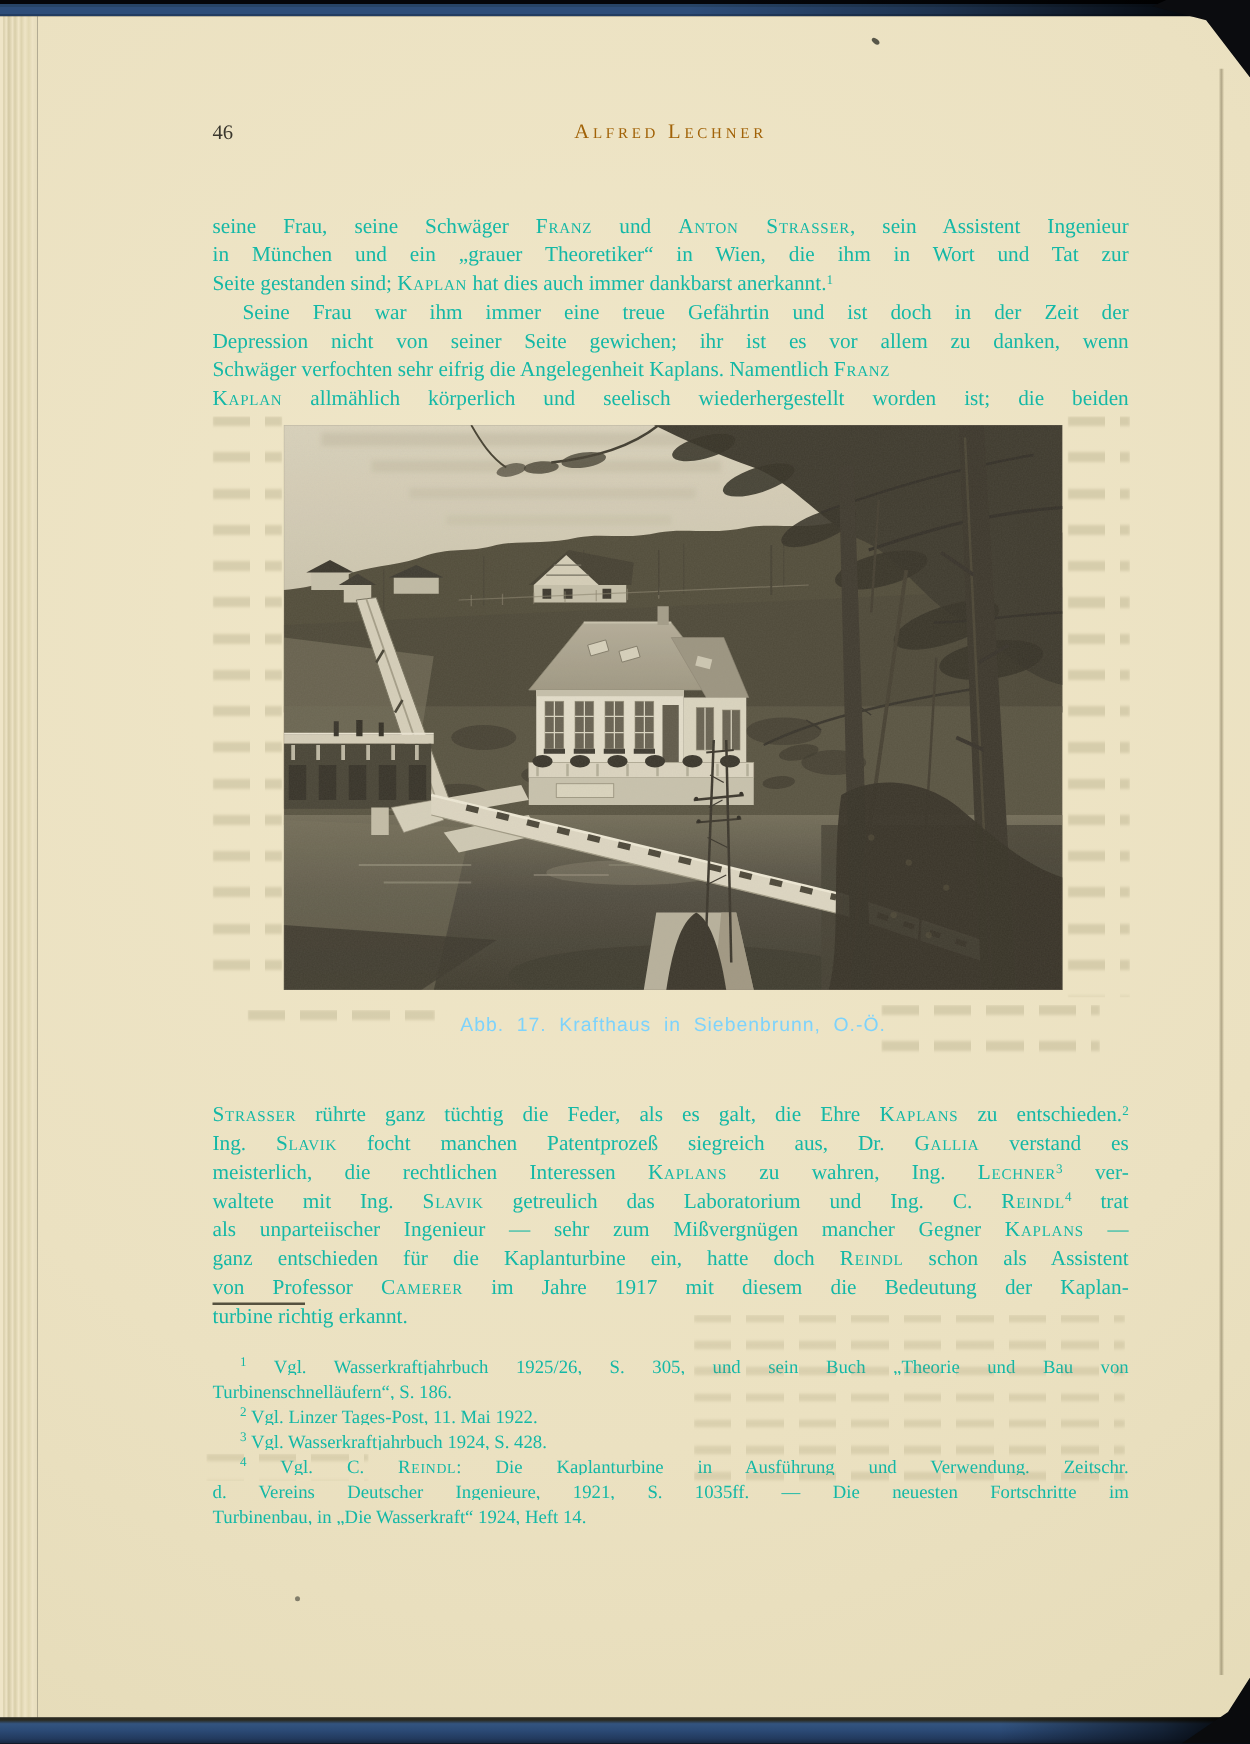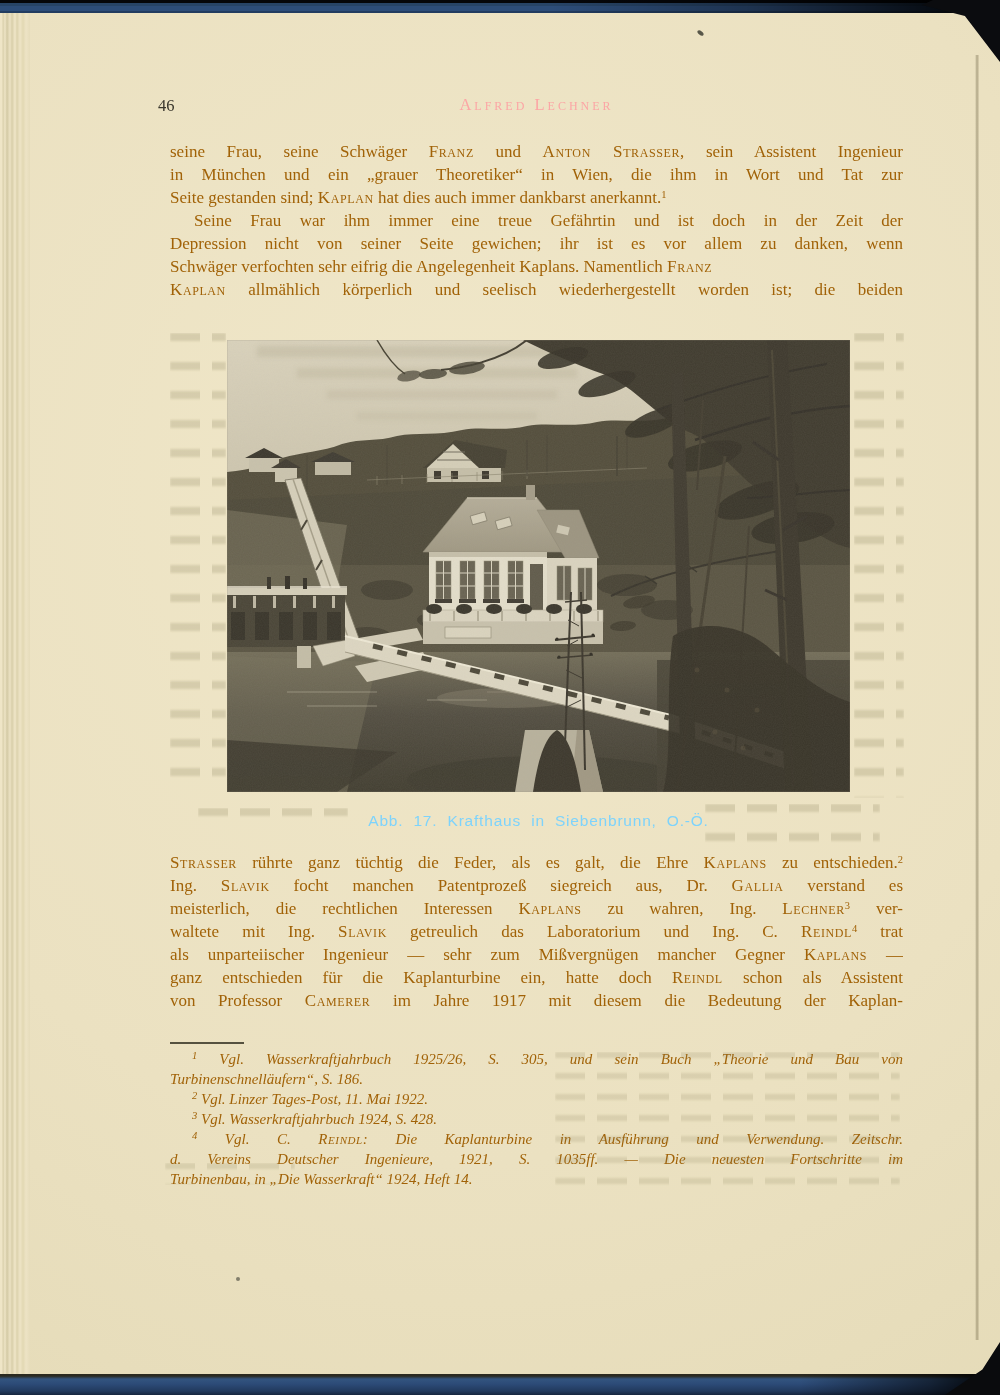--- a/index.html
+++ b/index.html
@@ -52,36 +52,36 @@
 
   
   .bleed{position:absolute;pointer-events:none;filter:blur(1.1px);opacity:.55;
     -webkit-mask:repeating-linear-gradient(90deg,#000 0 30px,transparent 30px 42px);
     mask:repeating-linear-gradient(90deg,#000 0 30px,transparent 30px 42px);}
   .bleed.ph{background:repeating-linear-gradient(180deg,rgba(128,120,80,.38) 0 8px,rgba(128,120,80,0) 8px 29px);}
   .bleed.fn{background:repeating-linear-gradient(180deg,rgba(128,120,80,.30) 0 6px,rgba(128,120,80,0) 6px 21px);}
 
   
   .page-number{
-    position:absolute;left:158px;top:96px;font-size:16.5px;color:#3a372d;
+    position:absolute;left:170px;top:96px;font-size:16.5px;color:#3a372d;
   }
   .running-header{
     position:absolute;left:170px;top:95px;width:733px;text-align:center;
-    font-variant:small-caps;letter-spacing:3px;font-size:16.5px;color:#fca5a5;
-  }
-  .textblock{position:absolute;left:170px;width:733px;color:#a16207;}
+    font-variant:small-caps;letter-spacing:3px;font-size:16.5px;color:#a16207;
+  }
+  .textblock{position:absolute;left:170px;width:733px;color:#14b8a6;margin-top:29px;}
   .textblock .line{
     height:23px;line-height:23px;font-size:17px;
     text-align:justify;text-align-last:justify;overflow:hidden;
   }
   .textblock .line.last{text-align:right;text-align-last:left;}
   .textblock .line.indent{text-indent:24px;}
   .sc{font-variant:small-caps;letter-spacing:.6px;}
   .sup{font-size:10.5px;position:relative;top:-5px;}
-  .fnblock .line{height:20px;line-height:16px;font-size:15px;font-style:italic;}
+  .fnblock .line{height:20px;line-height:28px;font-size:15px;}
   .fnblock .line.indent{text-indent:22px;}
   .fn-rule{position:absolute;left:170px;top:1042px;width:74px;height:1.5px;background:#55513f;}
 
   .figure-caption{
     position:absolute;left:227px;top:812px;width:623px;text-align:center;
     font-family:"Liberation Sans", sans-serif;font-size:15.5px;letter-spacing:.8px;
     word-spacing:5px;color:#7dd3fc;
   }
   .figure-photo{position:absolute;left:227px;top:340px;width:623px;height:452px;display:block;}
 </style>
@@ -350,20 +350,21 @@
 
 <div class="textblock" style="top:851px;">
     <div>
       <div class="line"><span class="sc">Strasser</span><span> rührte ganz tüchtig die Feder, als es galt, die Ehre </span><span class="sc">Kaplans</span><span> zu entschieden.</span><span class="sup">2</span></div>
       <div class="line"><span>Ing. </span><span class="sc">Slavik</span><span> focht manchen Patentprozeß siegreich aus, Dr. </span><span class="sc">Gallia</span><span> verstand es</span></div>
       <div class="line"><span>meisterlich, die rechtlichen Interessen </span><span class="sc">Kaplans</span><span> zu wahren, Ing. </span><span class="sc">Lechner</span><span class="sup">3</span><span> ver-</span></div>
       <div class="line"><span>waltete mit Ing. </span><span class="sc">Slavik</span><span> getreulich das Laboratorium und Ing. C. </span><span class="sc">Reindl</span><span class="sup">4</span><span> trat</span></div>
       <div class="line"><span>als unparteiischer Ingenieur — sehr zum Mißvergnügen mancher Gegner </span><span class="sc">Kaplans</span><span> —</span></div>
       <div class="line"><span>ganz entschieden für die Kaplanturbine ein, hatte doch </span><span class="sc">Reindl</span><span> schon als Assistent</span></div>
       <div class="line"><span>von Professor </span><span class="sc">Camerer</span><span> im Jahre 1917 mit diesem die Bedeutung der Kaplan-</span></div>
+      <div class="line last"><span>turbine richtig erkannt.</span></div>
     </div>
   </div>
 
 <div class="fn-rule"></div>
 <div class="textblock fnblock" style="top:1051px;">
     <div>
       <div class="line indent"><span class="sup">1</span><span> Vgl. Wasserkraftjahrbuch 1925/26, S. 305, und sein Buch „Theorie und Bau von</span></div>
       <div class="line last"><span>Turbinenschnelläufern“, S. 186.</span></div>
     </div>
     <div>

